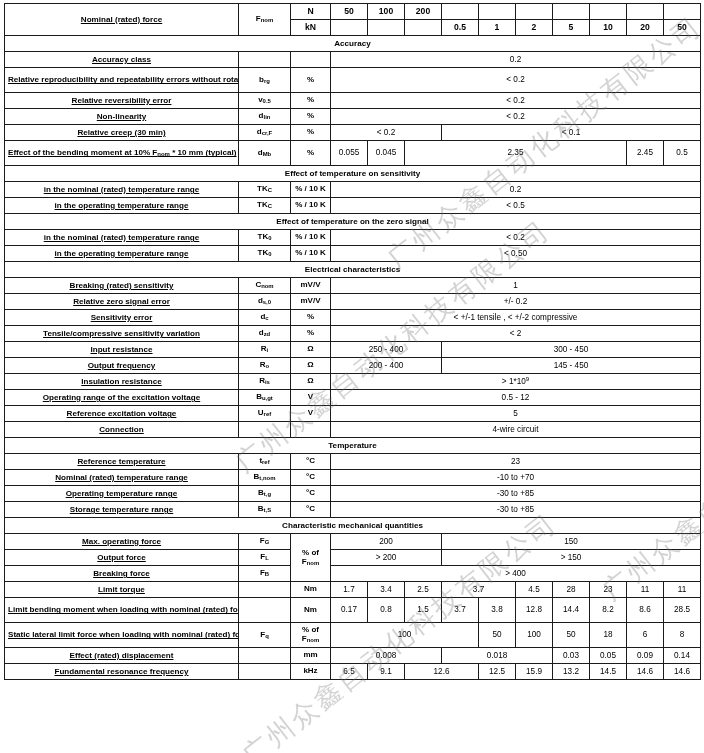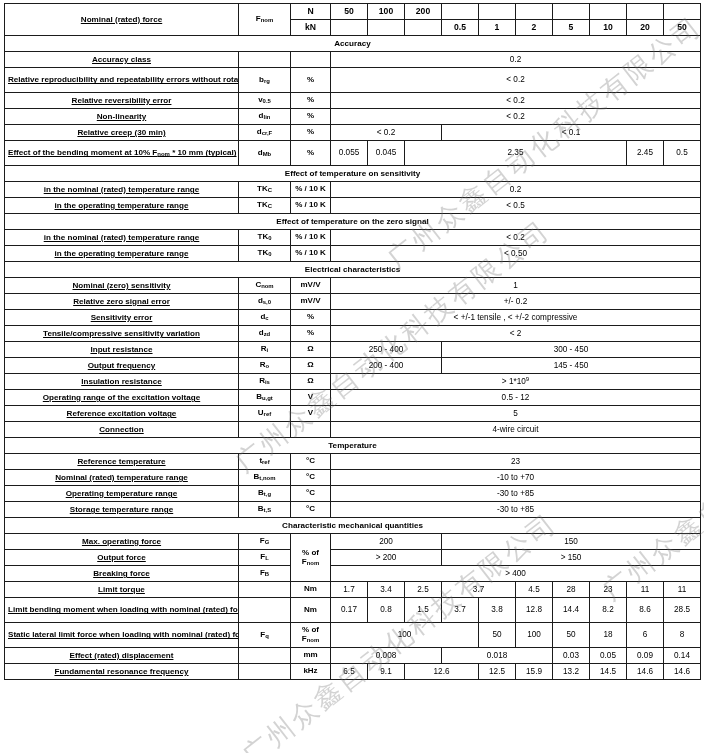--- a/index.html
+++ b/index.html
@@ -238,21 +238,21 @@
         <td class="sym"><span>TK</span><sub>0</sub></td>
         <td class="unit">% / 10 K</td>
         <td class="val" colspan="10">&lt; 0.50</td>
       </tr>
 
       <tr>
         <td class="section" colspan="13">Electrical characteristics</td>
       </tr>
 
       <tr>
-        <td class="label">Nominal (zero) sensitivity</td>
+        <td class="label">Breaking (rated) sensitivity</td>
         <td class="sym"><span>C</span><sub>nom</sub></td>
         <td class="unit">mV/V</td>
         <td class="val" colspan="10">1</td>
       </tr>
 
       <tr>
         <td class="label">Relative zero signal error</td>
         <td class="sym"><span>d</span><sub>s,0</sub></td>
         <td class="unit">mV/V</td>
         <td class="val" colspan="10">+/- 0.2</td>

